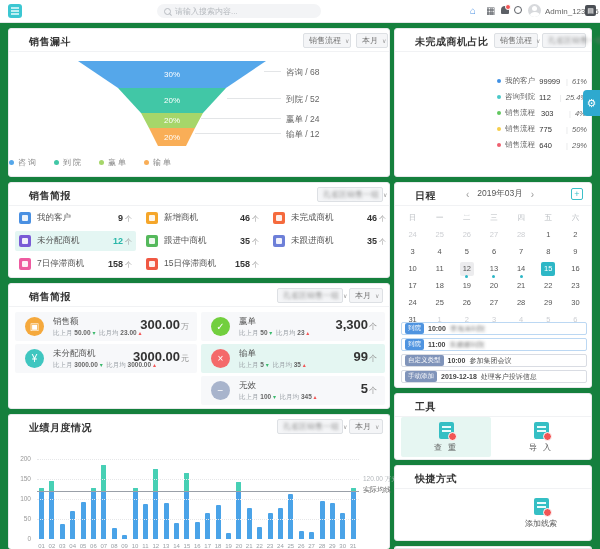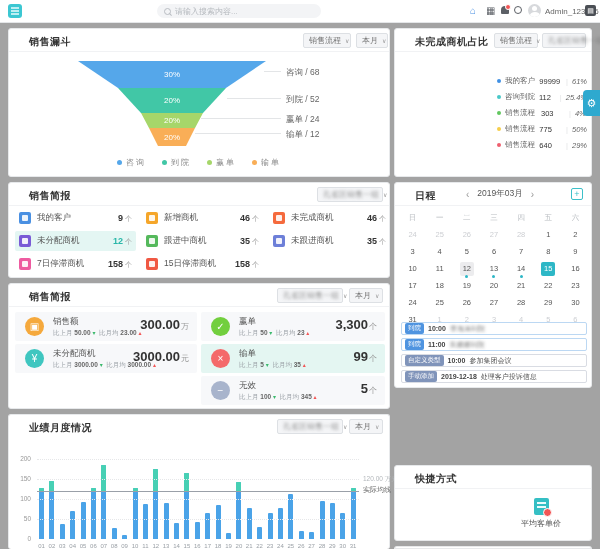--- a/index.html
+++ b/index.html
@@ -1,16 +1,16 @@
 <!DOCTYPE html>
 <html><head>
 <meta charset="utf-8">
 <style>
   html,body{margin:0;padding:0;background:#eef0f1;font-family:"Liberation Sans","DejaVu Sans",sans-serif;}
-  #page{position:relative;width:600px;height:549px;background:#a3a3a3;overflow:hidden;}
+  #page{position:relative;width:600px;height:549px;background:#15803d;overflow:hidden;}
 
   
   #hdr{position:absolute;left:0;top:0;width:600px;height:22px;background:#fff;border-bottom:1px solid #e4e6e8;}
   #logo{position:absolute;left:8px;top:4px;width:14px;height:14px;background:#3cc7d2;border-radius:3px;}
   #logo::before{content:"";position:absolute;left:3px;top:3px;width:8px;height:2px;background:#bdeef2;box-shadow:0 3px 0 #bdeef2,0 6px 0 #bdeef2;}
   #search{position:absolute;left:157px;top:4px;width:150px;height:14px;background:#f3f4f6;border-radius:8px;display:flex;align-items:center;padding:0 7px;gap:4px;}
   #search .mag{width:5px;height:5px;border:1px solid #b9bdc2;border-radius:50%;position:relative;flex:0 0 auto;}
   #search .mag::after{content:"";position:absolute;left:4px;top:5px;width:3px;height:1px;background:#b9bdc2;transform:rotate(45deg);}
   #search .ph{font-size:8px;color:#b5b9be;white-space:nowrap;}
   .hic{position:absolute;top:5px;font-size:10px;color:#5c6066;line-height:12px;}
@@ -31,21 +31,21 @@
   .pline{position:absolute;left:0;right:0;top:22px;border-top:1px solid #f1f2f4;}
   .pill{position:absolute;top:4px;height:15px;background:#f4f5f7;border:1px solid #dde0e4;border-radius:2px;font-size:8px;color:#777;display:flex;align-items:center;gap:4px;padding:0 5px;box-sizing:border-box;white-space:nowrap;cursor:pointer;}
   .pill .caret{font-size:6px;color:#999;}
   .blurtxt{filter:blur(1.6px);opacity:.75;}
 
   
   #p-funnel{left:8px;top:28px;width:382px;height:149px;}
   .fseg{position:absolute;color:#fff;font-size:8px;display:flex;align-items:center;justify-content:center;}
   .flabel{position:absolute;font-size:8.5px;color:#666;white-space:nowrap;}
   .fline{position:absolute;height:1px;background:#e3e5e7;}
-  #flegend{position:absolute;left:0;right:0;top:128px;display:flex;justify-content:center;gap:16px;}
+  #flegend{position:absolute;left:0;right:0;top:128px;display:flex;justify-content:flex-start;gap:16px;}
   #flegend .li{display:flex;align-items:center;gap:4px;font-size:8px;color:#888;letter-spacing:2px;}
   .dot{width:5px;height:5px;border-radius:50%;flex:0 0 auto;}
 
   
   #p-donut{left:394px;top:28px;width:198px;height:149px;}
   #donut{position:absolute;left:10px;top:44px;width:76px;height:76px;border-radius:50%;}
   #donut .hole{position:absolute;left:15px;top:15px;width:46px;height:46px;background:#fff;border-radius:50%;display:flex;flex-direction:column;align-items:center;justify-content:center;}
   #donut .hl1{font-size:6.5px;color:#999;}
   #donut .hl2{font-size:12px;color:#333;margin-top:1px;}
   #dlegend{position:absolute;left:102px;top:44px;width:90px;}
@@ -624,24 +624,36 @@
           <span>参加集团会议</span>
         </div>
         <div class="sched" style="top: 187px;">
           <span class="sbadge slate">手动添加</span>
           <span class="stime">2019-12-18</span>
           <span>处理客户投诉信息</span>
         </div>
       </div>
   </div>
 
+  <div class="panel" id="p-tools">
+    <div class="ptitle">工具</div>
+    <div class="pline"></div>
+    <div class="ttile hl" style="left:6px;top:23px;">
+      <span class="ticon"></span>
+      <span class="tlab">查 重</span>
+    </div>
+    <div class="ttile" style="left:101px;top:23px;">
+      <span class="ticon"></span>
+      <span class="tlab">导 入</span>
+    </div>
+  </div>
 
   <div class="panel" id="p-short">
     <div class="ptitle">快捷方式</div>
     <div class="pline"></div>
     <div class="ttile" style="left:101px;top:27px;">
       <span class="ticon"></span>
-      <span class="tlab" style="letter-spacing:0;">平均客单价</span>
+      <span class="tlab" style="letter-spacing:0;">添加线索</span>
     </div>
   </div>
 
   <div class="panel" id="partial"></div>
 </div>
 
 </body></html>

